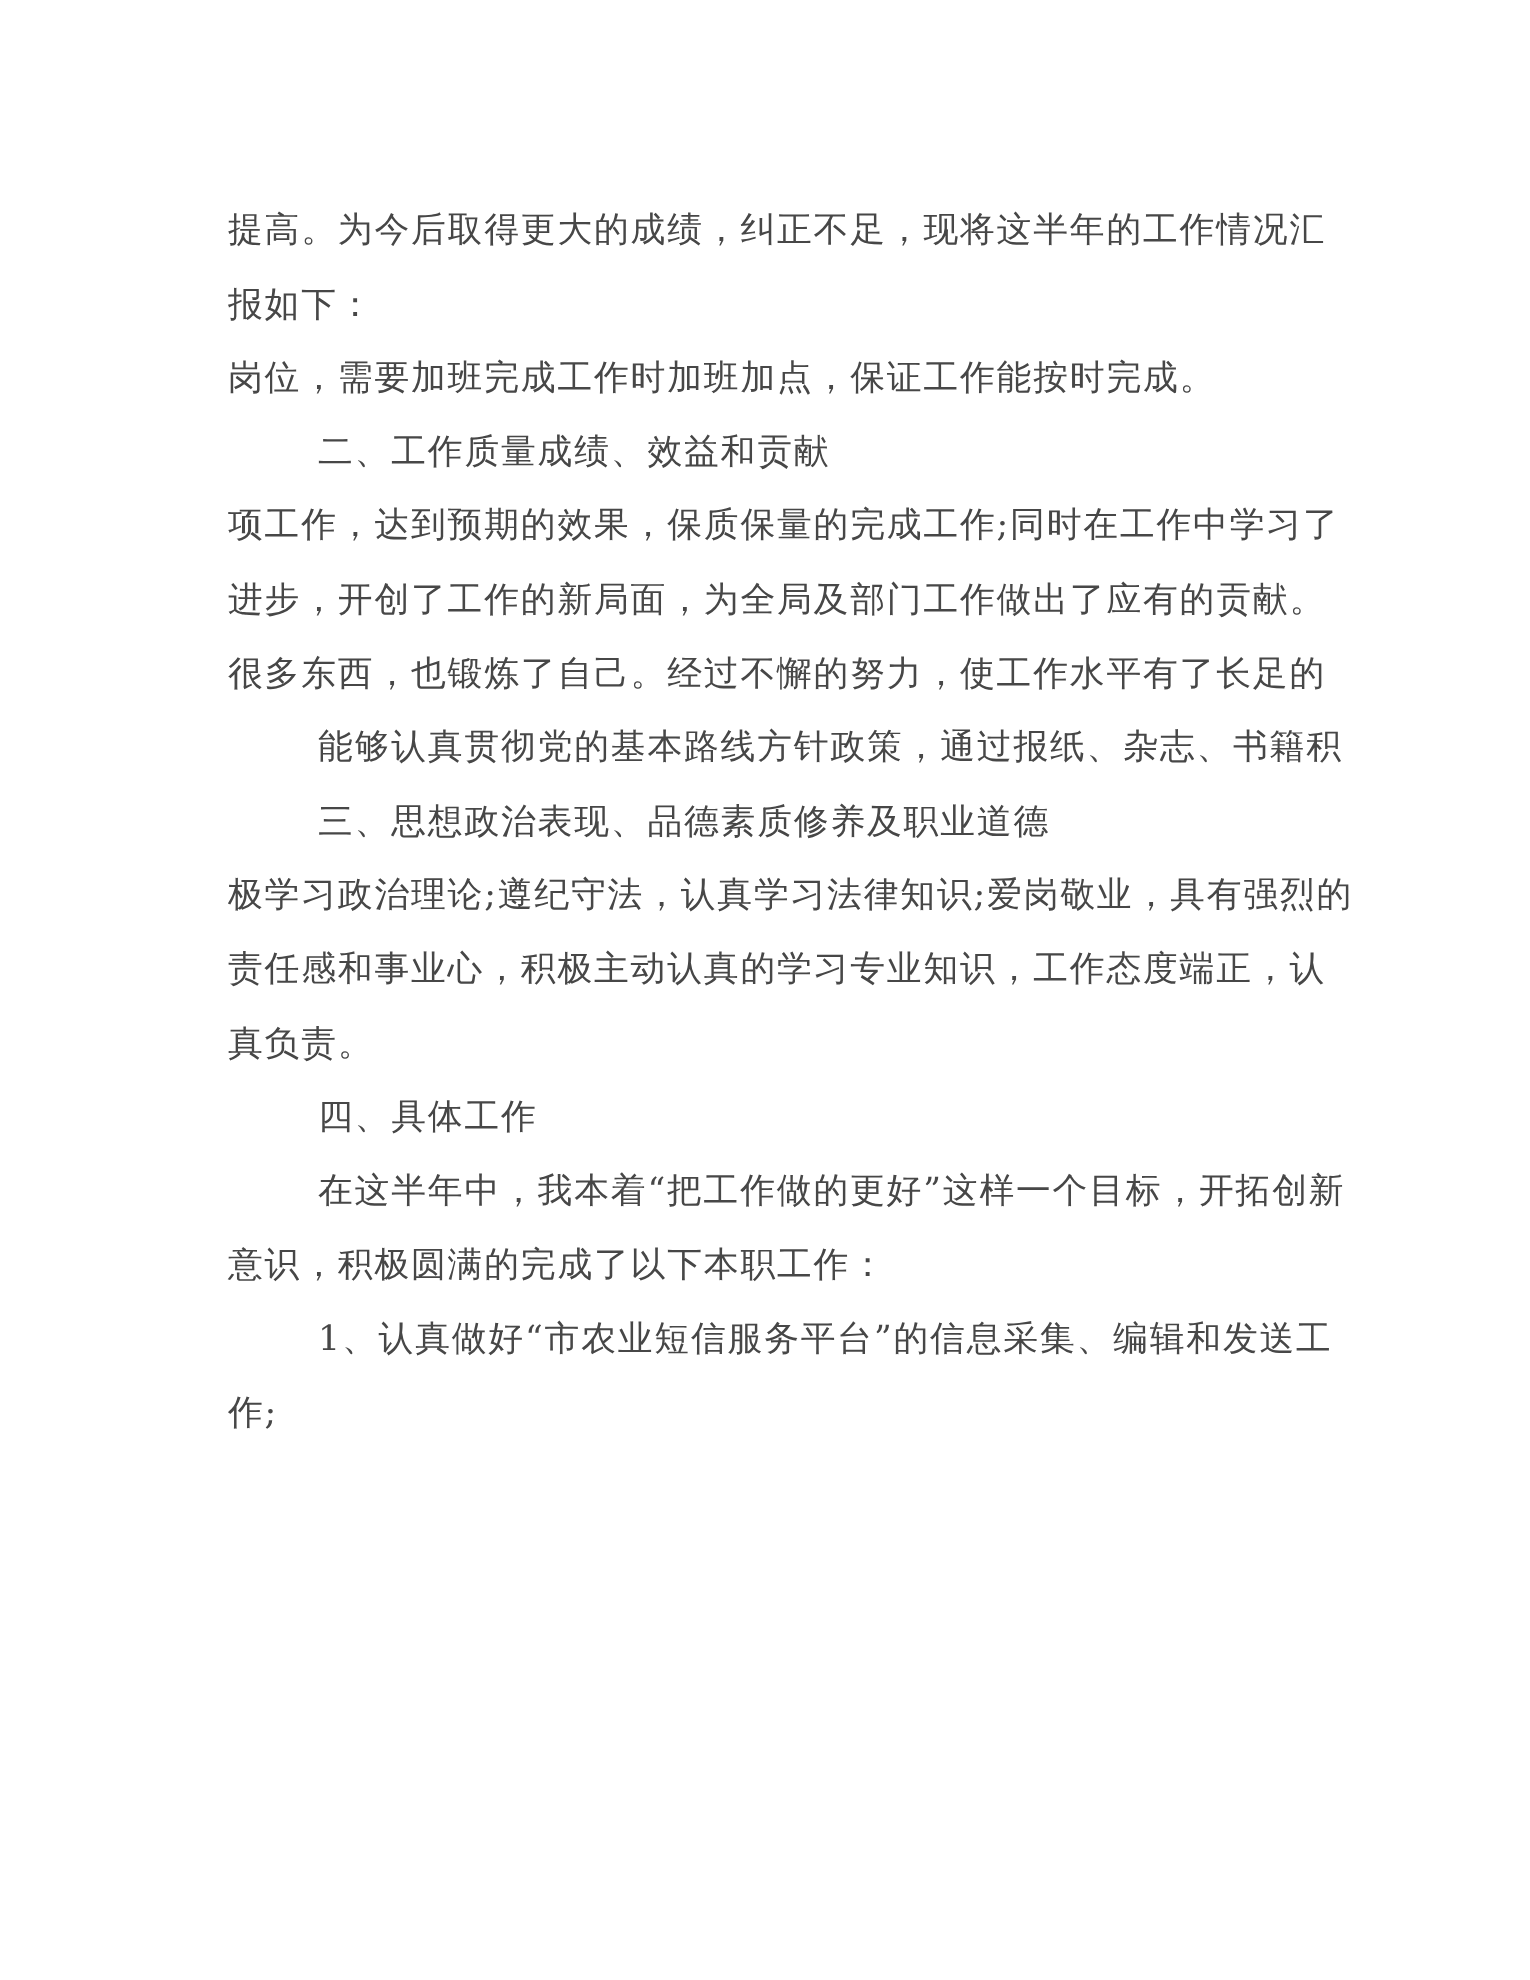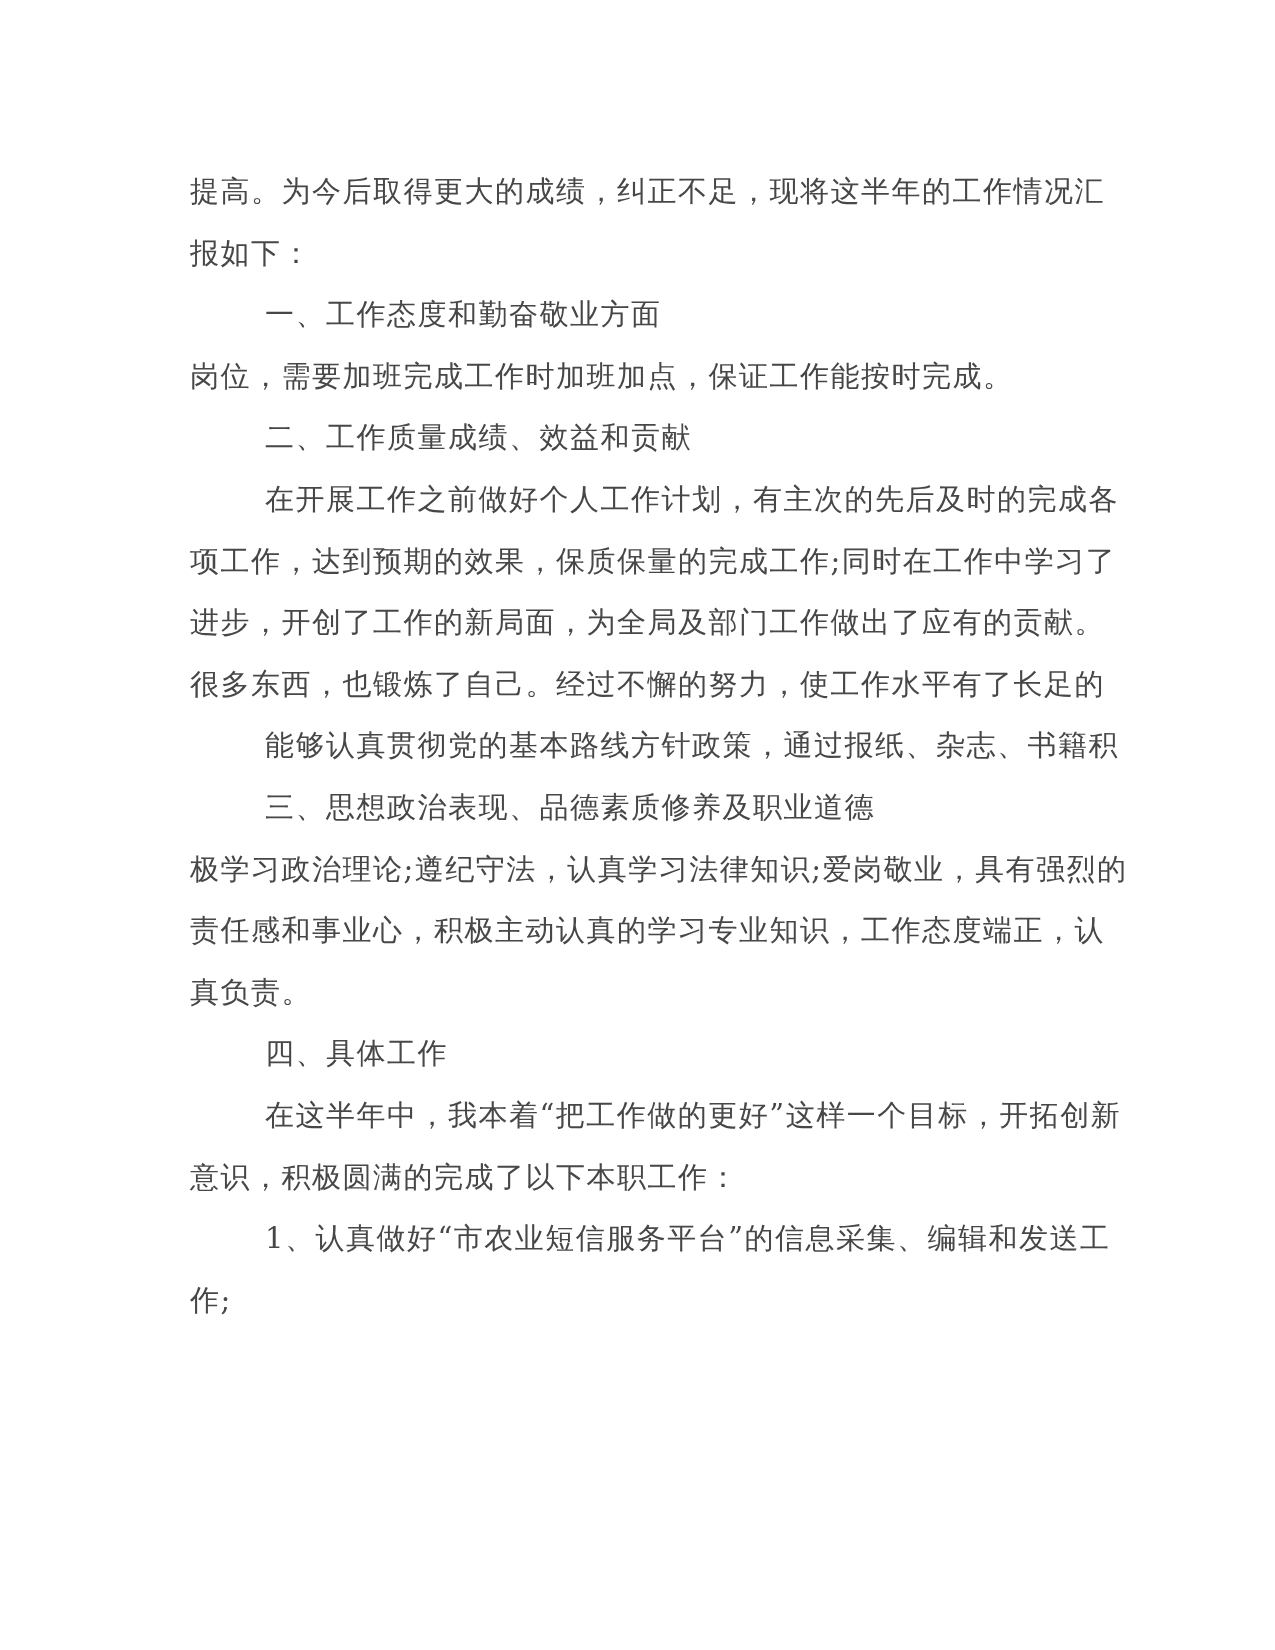--- a/index.html
+++ b/index.html
@@ -33,24 +33,22 @@
     padding-left: 75px;
   }
 </style>
 </head>
 <body>
 
 <div class="page">
   <div class="text-block" id="text-block">
       <div class="text-line">提高。为今后取得更大的成绩，纠正不足，现将这半年的工作情况汇</div>
       <div class="text-line">报如下：</div>
-      <div class="text-line indent">一、工作态度和勤奋敬业方面</div>
       <div class="text-line">岗位，需要加班完成工作时加班加点，保证工作能按时完成。</div>
       <div class="text-line indent">二、工作质量成绩、效益和贡献</div>
-      <div class="text-line indent">在开展工作之前做好个人工作计划，有主次的先后及时的完成各</div>
       <div class="text-line">项工作，达到预期的效果，保质保量的完成工作;同时在工作中学习了</div>
       <div class="text-line">进步，开创了工作的新局面，为全局及部门工作做出了应有的贡献。</div>
       <div class="text-line">很多东西，也锻炼了自己。经过不懈的努力，使工作水平有了长足的</div>
       <div class="text-line indent">能够认真贯彻党的基本路线方针政策，通过报纸、杂志、书籍积</div>
       <div class="text-line indent">三、思想政治表现、品德素质修养及职业道德</div>
       <div class="text-line">极学习政治理论;遵纪守法，认真学习法律知识;爱岗敬业，具有强烈的</div>
       <div class="text-line">责任感和事业心，积极主动认真的学习专业知识，工作态度端正，认</div>
       <div class="text-line">真负责。</div>
       <div class="text-line indent">四、具体工作</div>
       <div class="text-line indent">在这半年中，我本着“把工作做的更好”这样一个目标，开拓创新</div>

